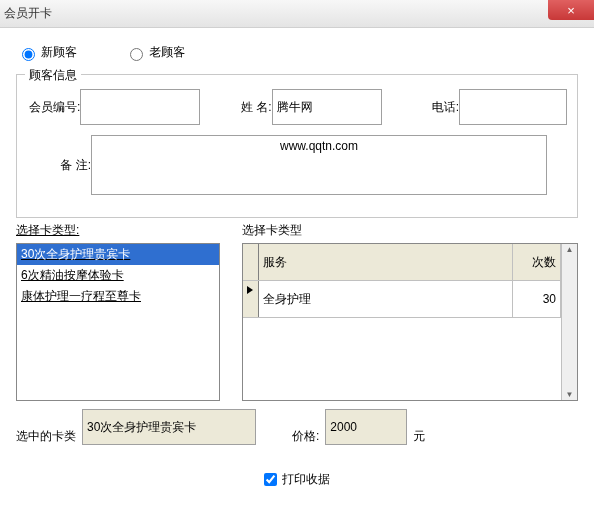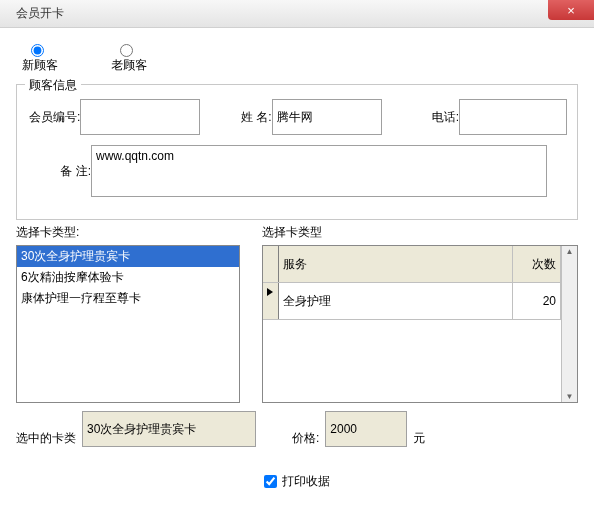--- a/index.html
+++ b/index.html
@@ -1,46 +1,46 @@
 <!DOCTYPE html>
 <html><head>
 <meta charset="utf-8">
 <style>
 * { box-sizing: border-box; margin: 0; padding: 0; }
 body { font-family: "SimSun", "宋体", sans-serif; font-size: 12px; background: #fff; width: 594px; height: 510px; overflow: hidden; }
 
-.titlebar { height: 28px; background: linear-gradient(#f7f7f7, #e4e4e4); display: flex; align-items: center; padding-left: 16px; position: relative; border-bottom: 1px solid #d0d0d0; }
+.titlebar { height: 28px; background: linear-gradient(#f7f7f7, #e4e4e4); display: flex; align-items: center; padding-left: 4px; position: relative; border-bottom: 1px solid #d0d0d0; }
 .titlebar-title { font-size: 12px; color: #333; }
 .close-btn { position: absolute; right: 0; top: 0; width: 46px; height: 20px; background: linear-gradient(#e06060, #c83838); color: #fff; display: flex; align-items: center; justify-content: center; border-bottom-left-radius: 4px; cursor: pointer; font-family: Arial; font-size: 13px; }
 
 .content { padding: 10px 16px; }
 
 .radio-row { padding: 6px 0 10px 6px; }
-.radio-group { display: inline-flex; align-items: center; margin-right: 50px; flex-direction: column; }
+.radio-group { display: inline-flex; align-items: flex-end; margin-right: 50px; }
 .radio-group input { margin-right: 6px; }
 
 .fieldset { border: 1px solid #c8c8c8; padding: 14px 10px 12px 10px; margin-bottom: 2px; position: relative; }
 .fieldset-legend { position: absolute; top: -8px; left: 8px; background: #fff; padding: 0 4px; }
 
 .form-row { display: flex; align-items: center; margin-bottom: 10px; }
 .form-label { text-align: right; white-space: nowrap; }
 .text-input { border: 1px solid #a0a0a0; height: 20px; padding: 17px 4px; font-family: inherit; font-size: 12px; }
 
 .row1 .form-label { width: 64px; }
 .member-id { width: 120px; margin-right: 18px; }
 .name-label { width: 40px; }
 .name-input { width: 110px; margin-right: 24px; }
 .phone-label { width: 40px; }
 .phone-input { width: 108px; }
 
 .row2 .form-label { width: 64px; }
-.remark-input { width: 456px; height: 52px; border: 1px solid #a0a0a0; padding: 3px 4px; font-family: inherit; font-size: 12px; resize: none; }
+.remark-input { width: 456px; height: 60px; border: 1px solid #a0a0a0; padding: 3px 4px; font-family: inherit; font-size: 12px; resize: none; text-align: center; }
 
 .dual { display: flex; gap: 22px; margin-top: 4px; }
-.left-col { width: 224px; }
+.left-col { width: 204px; text-decoration: underline; }
 .right-col { flex: 1; }
 .col-header { margin-bottom: 4px; }
 
 .listbox { border: 1px solid #888; height: 158px; background: #fff; overflow: auto; }
 .list-item { padding: 2px 4px; cursor: default; }
 .list-item.selected { background: #2f6fd0; color: #fff; }
 
 .svc-table { border: 1px solid #888; height: 158px; background: #fff; position: relative; }
 .svc-scroll { position: absolute; right: 0; top: 0; bottom: 0; width: 16px; background: #efefef; border-left: 1px solid #c0c0c0; }
 .svc-scroll::before { content: "▲"; position: absolute; top: 1px; left: 0; right: 0; text-align: center; font-size: 8px; color: #666; }
@@ -122,21 +122,21 @@
       <div class="svc-table">
         <div class="svc-inner">
           <div class="svc-row svc-hrow">
             <div class="svc-rowhdr"></div>
             <div class="svc-cell svc-name">服务</div>
             <div class="svc-cell svc-count">次数</div>
           </div>
           <div class="svc-row">
             <div class="svc-rowhdr arrow"></div>
             <div class="svc-cell svc-name">全身护理</div>
-            <div class="svc-cell svc-count">20</div>
+            <div class="svc-cell svc-count">30</div>
           </div>
         </div>
         <div class="svc-scroll"></div>
       </div>
     </div>
   </div>
 
   <div class="bottom-row">
     <span class="selected-card-label">选中的卡类</span>
     <input class="text-input selected-card-input" readonly="" value="30次全身护理贵宾卡" style="">

